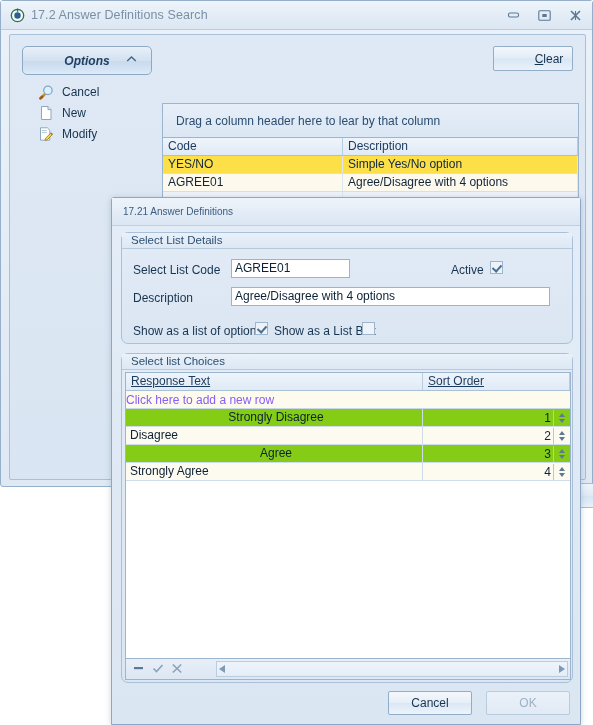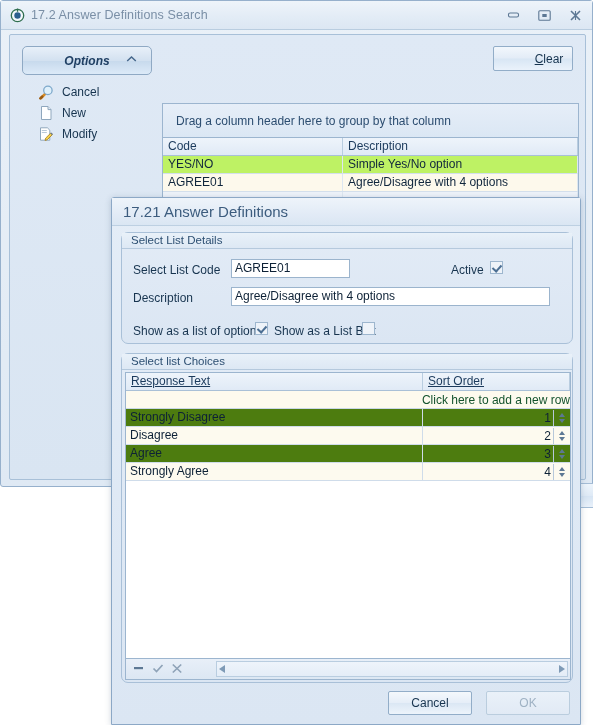--- a/index.html
+++ b/index.html
@@ -180,21 +180,21 @@
   .grid-row > div {
     font-size: 12px;
     color: #10263d;
     padding-left: 5px;
     line-height: 17px;
     box-sizing: border-box;
     border-right: 1px solid #dde7f1;
     overflow: hidden;
     white-space: nowrap;
   }
-  .row-alt-a { background: #bef264; }
+  .row-alt-a { background: #fde047; }
   .row-alt-b { background: #fdf9ec; }
   .row-alt-c { background: #eef3fa; }
 
   
   .bg-okbtn {
     position: absolute;
     left: 528px; top: 448px;
     width: 60px; height: 25px;
     background: linear-gradient(180deg,#eef5fc 0%,#dfeaf6 50%,#d6e4f3 52%,#e9f1fa 100%);
     border: 1px solid #a5bdd6;
@@ -216,21 +216,21 @@
   }
   .dlg-titlebar {
     height: 28px;
     background: linear-gradient(180deg,#eef4fa 0%, #e2ebf6 60%, #dae6f3 100%);
     border-bottom: 1px solid #bdd0e2;
     box-sizing: border-box;
     display: flex; align-items: center;
     padding-left: 11px;
   }
   .dlg-title {
-    font-size: 15px;
+    font-size: 10px;
     color: #3c5c7e;
   }
 
   .groupbox {
     position: absolute;
     background: linear-gradient(180deg,#e2ebf6 0%, #dbe6f3 100%);
     border: 1px solid #a9c0d8;
     border-radius: 7px;
     box-sizing: border-box;
   }
@@ -319,23 +319,23 @@
     box-sizing: border-box;
     border-right: 1px solid #b9cde0;
     text-decoration: underline;
   }
   .chc1 { width: 297px; }
   .chc2 { flex: 1; }
   .newrow {
     height: 18px;
     background: #fdfaee;
     border-bottom: 1px solid #c9d8e7;
-    display: flex; align-items: center; justify-content: flex-end;
-    font-size: 12px;
-    color: #14532d;
+    display: flex; align-items: center; justify-content: flex-start;
+    font-size: 12px;
+    color: #8b5cf6;
     box-sizing: border-box;
   }
   .ch-row {
     display: flex;
     height: 18px;
     border-bottom: 1px solid #cfdcea;
     box-sizing: border-box;
   }
   .ch-text {
     width: 297px;
@@ -374,21 +374,21 @@
   }
   .spin i {
     display: block;
     width: 0; height: 0;
     border-left: 3.5px solid transparent;
     border-right: 3.5px solid transparent;
   }
   .spin i.up { border-bottom: 4px solid #5d7894; }
   .spin i.dn { border-top: 4px solid #5d7894; }
 
-  .row-a { background: #4d7c0f; }
+  .row-a { background: #84cc16; text-align: center; }
   .row-b { background: #fdfaef; align-items: center; }
 
   
   .ch-foot {
     position: absolute;
     left: 3px; top: 304px;
     width: 446px;
     height: 22px;
     background: linear-gradient(180deg,#e8eff8 0%,#dce7f3 100%);
     border: 1px solid #9cb5cf;
@@ -536,21 +536,21 @@
               <path d="M7.6 12.2 L12.8 7 L14.4 8.6 L9.2 13.8 L7 14.4 Z" fill="#f6d24a" stroke="#a8832a" stroke-width=".9"></path>
               <path d="M12.8 7 L14.4 8.6" stroke="#6c7a8c" stroke-width="1.4"></path>
             </svg>
           </span>
           <span>Modify</span>
         </div>
       </div>
 
       <div class="bg-grid">
         <div class="grid-groupbar">
-          <span>Drag a column header here to group by that column</span>
+          <span>Drag a column header here to lear by that column</span>
         </div>
         <div class="grid-head">
           <div class="gc1">Code</div>
           <div class="gc2">Description</div>
         </div>
         <div class="grid-row row-alt-a">
           <div class="gc1">YES/NO</div>
           <div class="gc2">Simple Yes/No option</div>
         </div>
         <div class="grid-row row-alt-b">

